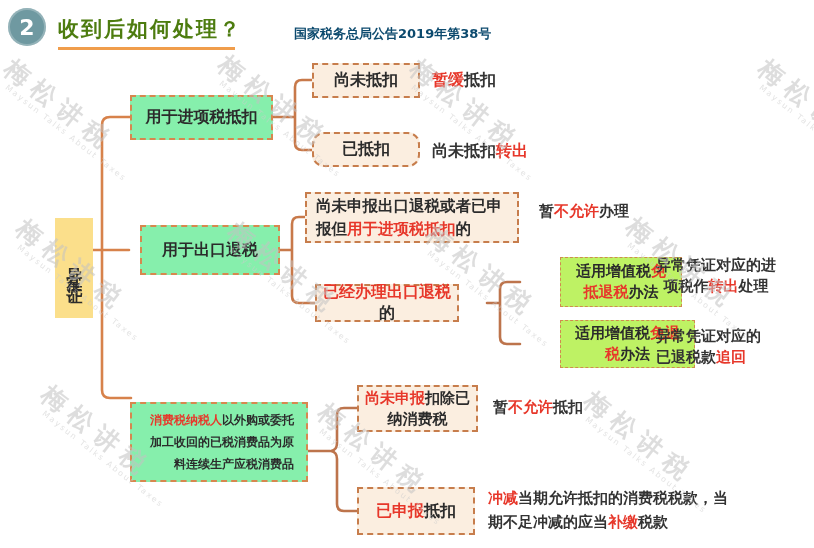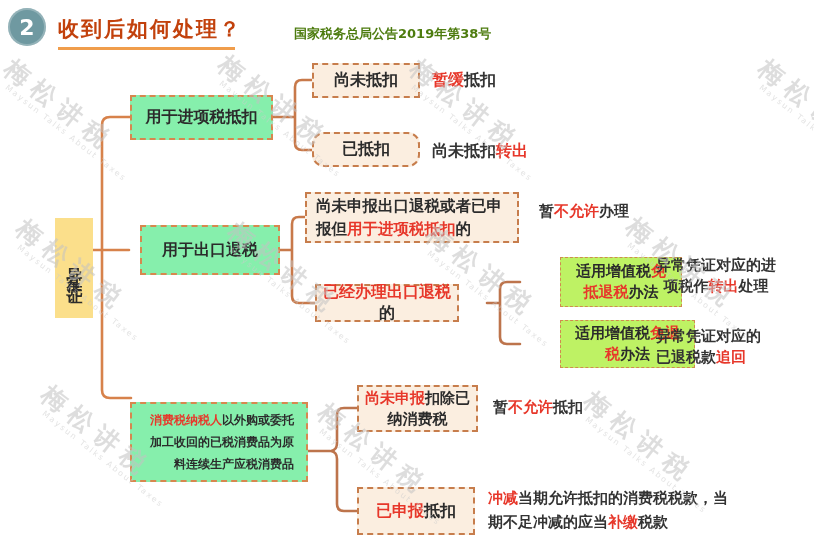--- a/index.html
+++ b/index.html
@@ -11,28 +11,28 @@
   }
   .abs{position:absolute;}
   
   .num-circle{
     left:8px;top:8px;width:38px;height:38px;border-radius:50%;
     background:#6f99a1;color:#fff;font-size:22px;font-weight:bold;
     display:flex;align-items:center;justify-content:center;z-index:4;
     box-shadow:inset 0 0 0 2px rgba(255,255,255,.25);
   }
   .page-title{
-    left:58px;top:15px;font-size:21px;font-weight:bold;color:#c2410c;
+    left:58px;top:15px;font-size:21px;font-weight:bold;color:#4d7c0f;
     letter-spacing:2px;z-index:4;
   }
   .title-underline{
     left:58px;top:47px;width:177px;height:3px;background:#f09d4b;z-index:4;
   }
   .notice{
-    left:294px;top:25px;font-size:13px;font-weight:bold;color:#4d7c0f;z-index:4;
+    left:294px;top:25px;font-size:13px;font-weight:bold;color:#0c4a6e;z-index:4;
   }
   
   .node{box-sizing:border-box;z-index:2;font-weight:bold;color:#2b2b2b;}
   .root-node{
     left:55px;top:218px;width:38px;height:100px;background:#fbdf8b;
     display:flex;align-items:center;justify-content:center;
     writing-mode:vertical-lr;letter-spacing:7px;font-size:16px;
   }
   .blue-box{
     background:#86efac;border:2px dashed #d7874f;

